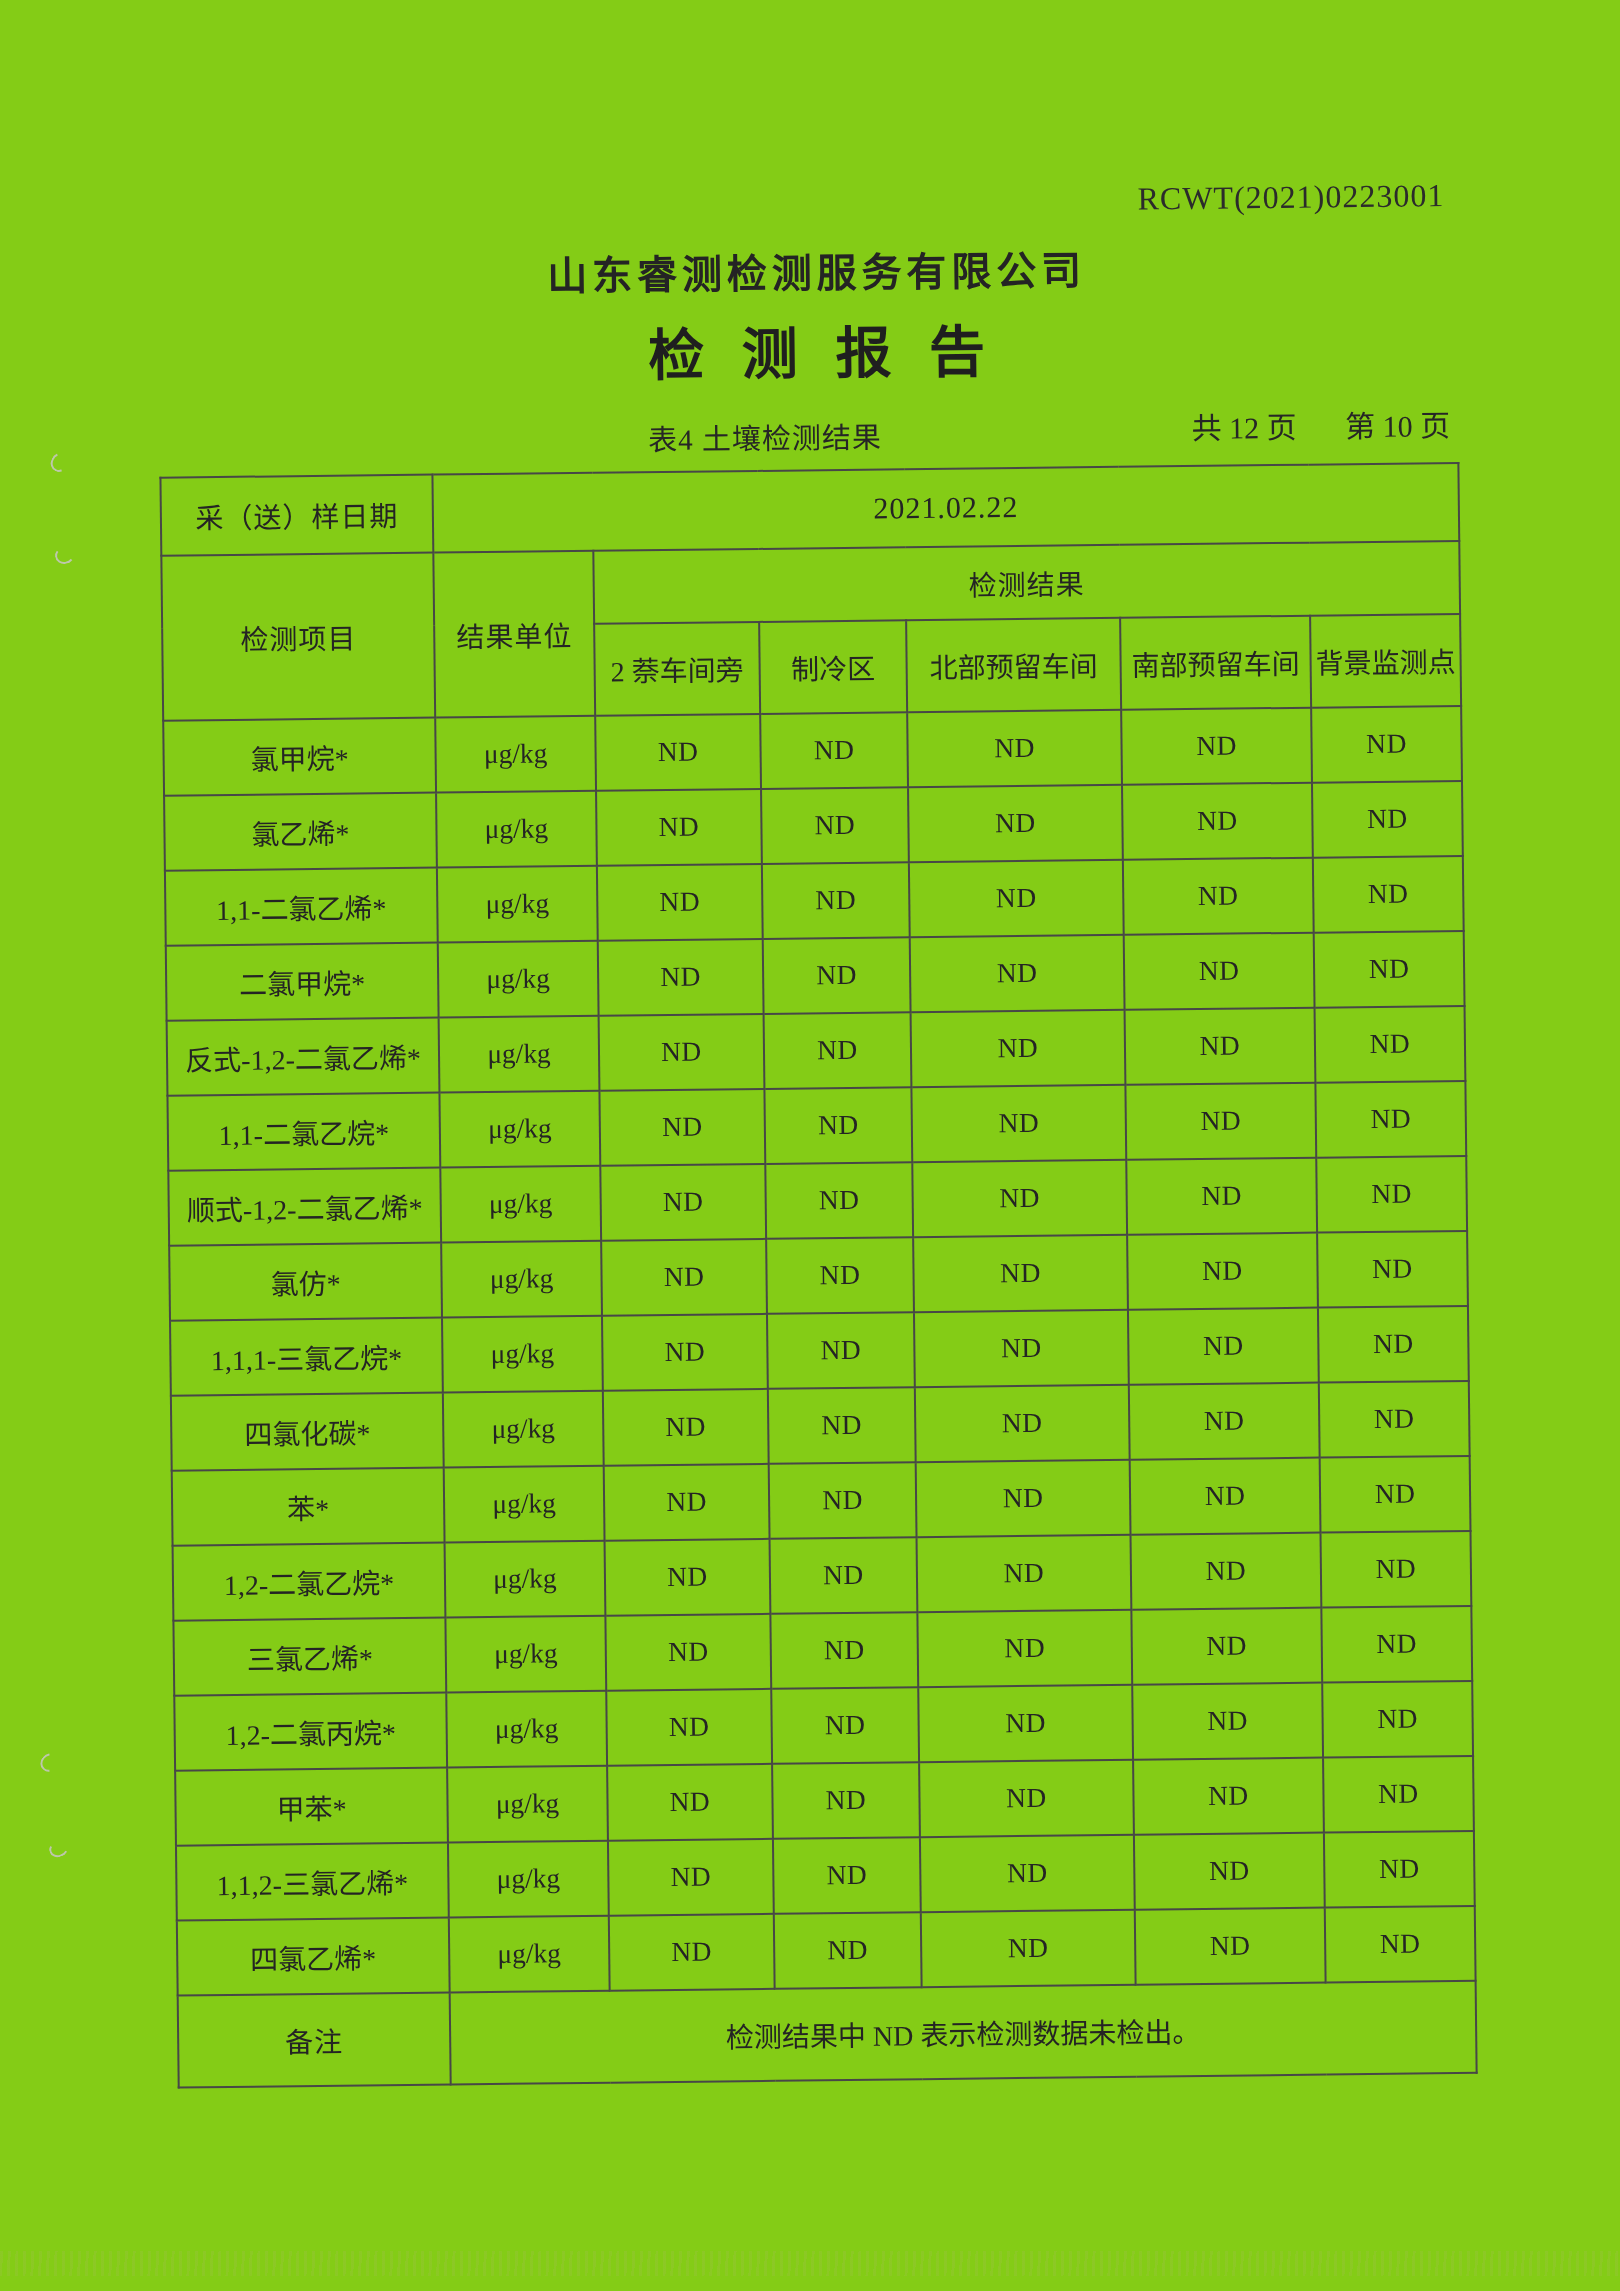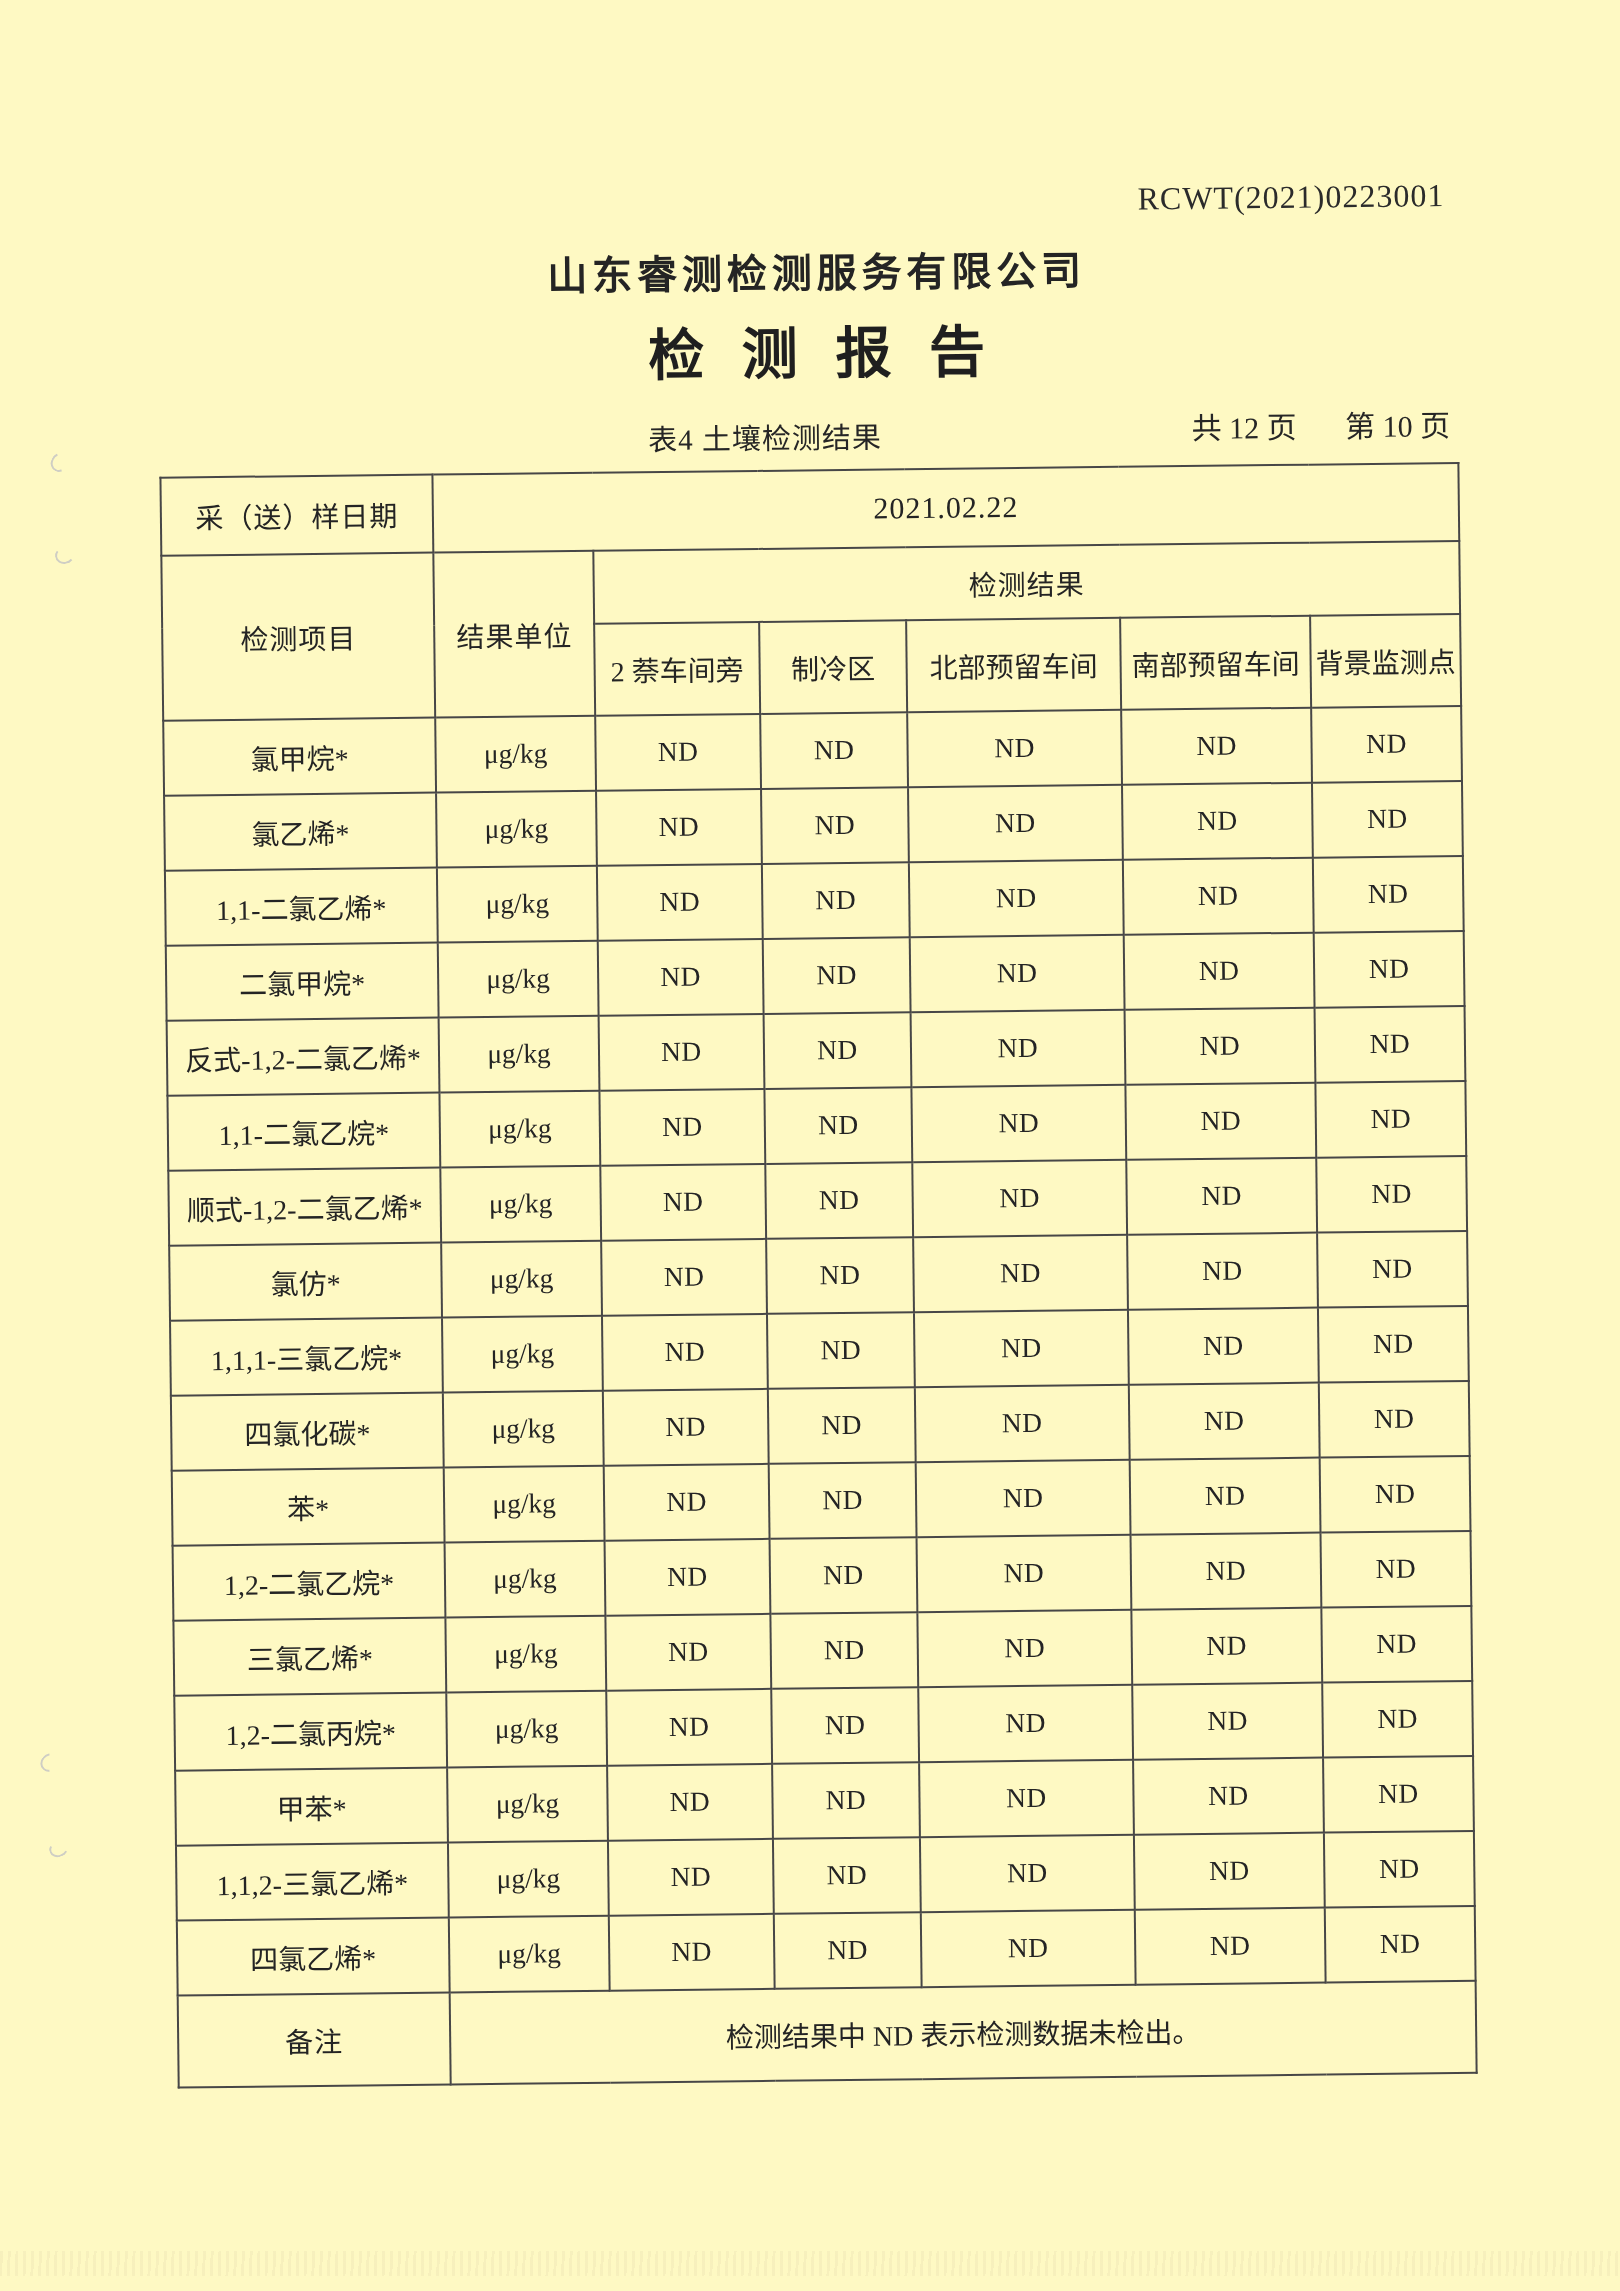--- a/index.html
+++ b/index.html
@@ -11,21 +11,21 @@
     height: 2292px;
     background: #ffffff;
     font-family: "Liberation Serif", "DejaVu Serif", serif;
     color: #262626;
     position: relative;
     overflow: hidden;
   }
   .page {
     position: absolute;
     inset: 0;
-    background: #fef9c3;
+    background: #84cc16;
     padding-left: 24px;
   }
   
   .scan-content {
     position: absolute;
     inset: 0;
     transform: rotate(-0.65deg);
     transform-origin: 52% 42%;
   }
   .report-number {

